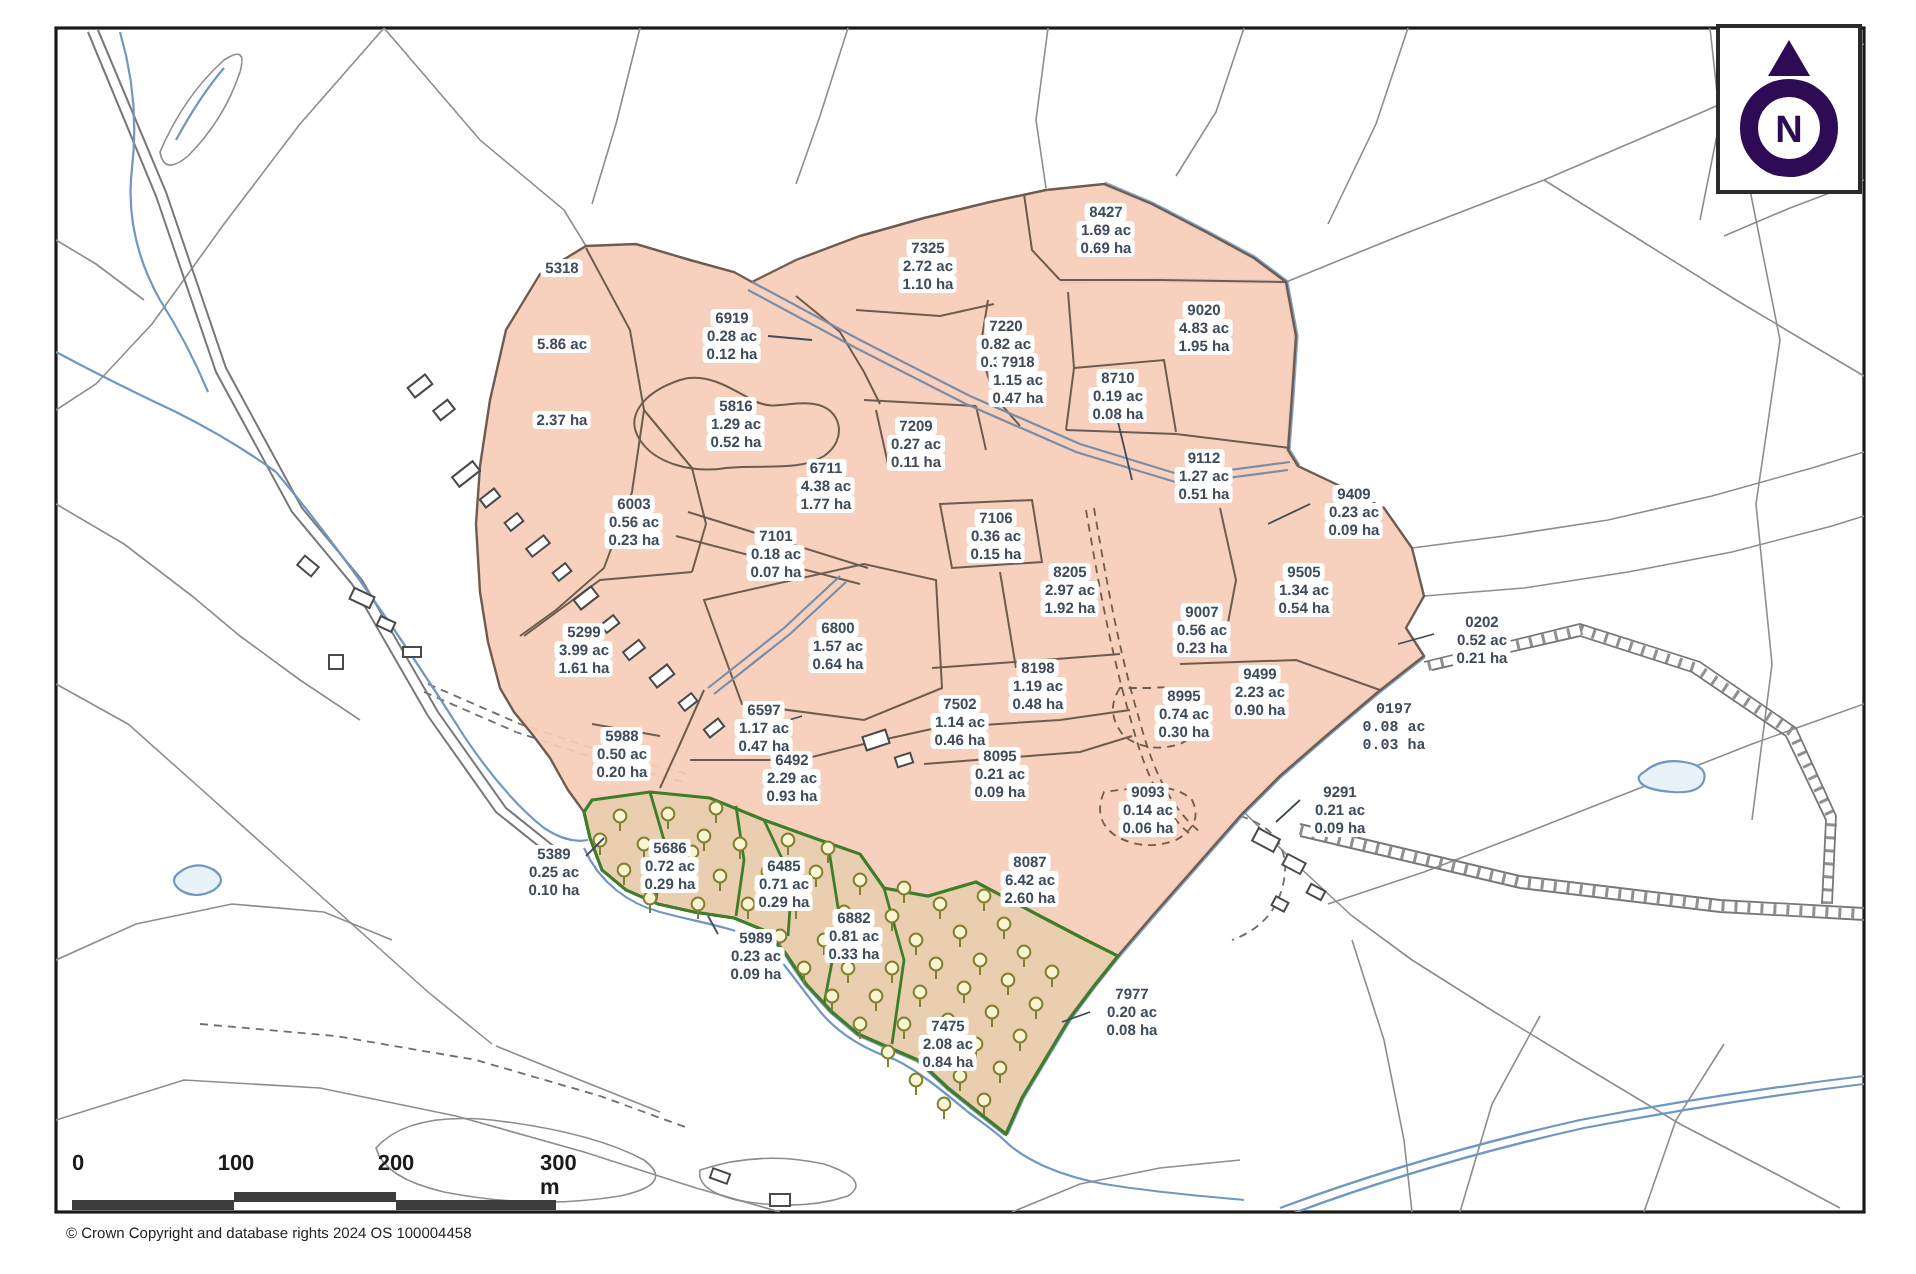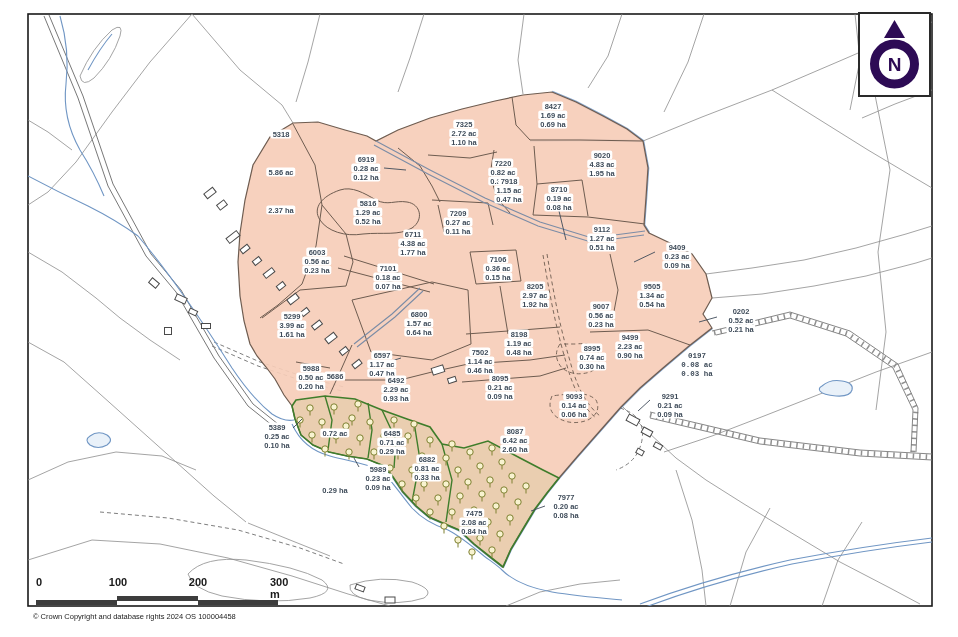--- a/index.html
+++ b/index.html
@@ -454,21 +454,21 @@
       <div class="parcel-label" style="left: 670px; top: 405px;">
         <span class="pl-line">9291</span>
         <span class="pl-line">0.21 ac</span>
         <span class="pl-line">0.09 ha</span>
       </div>
       <div class="parcel-label" style="left: 277px; top: 436px;">
         <span class="pl-line">5389</span>
         <span class="pl-line">0.25 ac</span>
         <span class="pl-line">0.10 ha</span>
       </div>
-      <div class="parcel-label" style="left: 335px; top: 433px; gap: 48px;">
+      <div class="parcel-label" style="left: 335px; top: 433px;">
         <span class="pl-line">5686</span>
         <span class="pl-line">0.72 ac</span>
         <span class="pl-line">0.29 ha</span>
       </div>
       <div class="parcel-label" style="left: 392px; top: 442px;">
         <span class="pl-line">6485</span>
         <span class="pl-line">0.71 ac</span>
         <span class="pl-line">0.29 ha</span>
       </div>
       <div class="parcel-label" style="left: 515px; top: 440px;">

